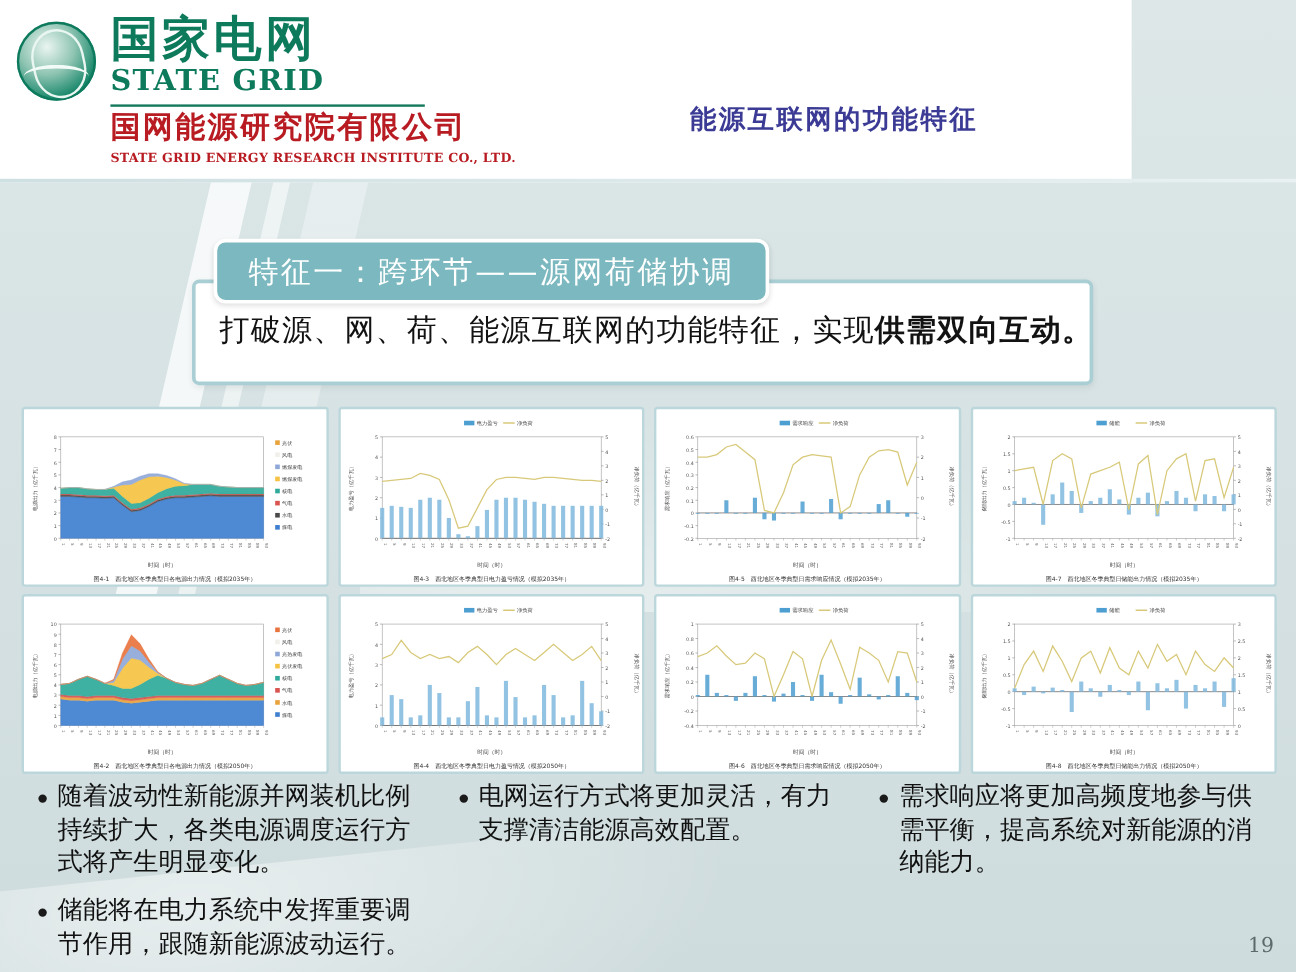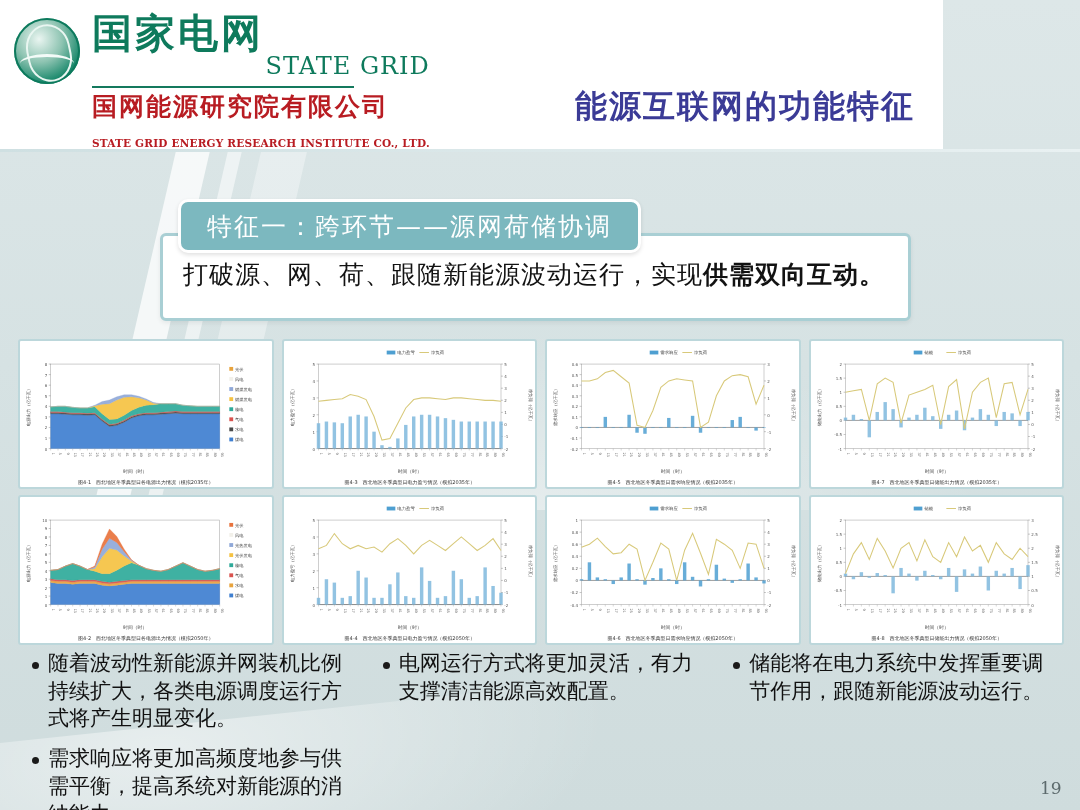--- a/index.html
+++ b/index.html
@@ -30,27 +30,27 @@
   .logo-globe{width:66px;height:66px;border-radius:50%;margin-top:6px;
     background:radial-gradient(circle at 38% 32%,#eaf5f1 0%,#8ec4b2 38%,#17876a 72%,#0c6e53 100%);
     position:relative;box-shadow:inset 0 0 0 2px #0d7a5d;}
   .logo-globe::before{content:"";position:absolute;left:13px;top:6px;width:40px;height:54px;
     border:2px solid #e9f6f1;border-radius:50%/42%;transform:rotate(-12deg);}
   .logo-globe::after{content:"";position:absolute;left:6px;top:36px;width:54px;height:16px;
     border-top:3px solid #f3fbf8;border-radius:50%;}
   .logo-txt{margin-left:12px;}
   .brand-cn{font-size:40px;font-weight:bold;color:#0e7a5c;letter-spacing:3px;line-height:1.05;
     font-family:"DejaVu Sans","Liberation Sans",sans-serif;}
-  .brand-en{font-size:24px;font-weight:normal;color:#0e7a5c;letter-spacing:1px;
-    font-family:"DejaVu Serif","Liberation Serif",serif;margin-top:-2px;text-align:right;}
+  .brand-en{font-size:24px;font-weight:bold;color:#0e7a5c;letter-spacing:1px;
+    font-family:"DejaVu Serif","Liberation Serif",serif;margin-top:-2px;}
   .brand-rule{height:2px;background:#14795d;margin:6px 0 5px 0;width:262px;}
-  .inst-cn{font-size:25px;font-weight:bold;color:#b81c22;letter-spacing:2px;line-height:1.1;}
+  .inst-cn{font-size:25px;font-weight:bold;color:#b81c22;letter-spacing:2px;line-height:1.1;font-family:Liberation Mono, monospace;}
   .inst-en{font-size:10.5px;font-weight:bold;color:#b81c22;letter-spacing:.2px;
-    font-family:"DejaVu Serif","Liberation Serif",serif;margin-top:16px;}
-  .page-title{position:absolute;left:575px;top:85px;font-size:32px;font-weight:bold;
+    font-family:"DejaVu Serif","Liberation Serif",serif;margin-top:4px;}
+  .page-title{position:absolute;left:575px;top:85px;font-size:22px;font-weight:bold;
     color:#3b3b96;letter-spacing:2px;}
 
   
   .feature-card{position:absolute;left:160px;top:233px;width:745px;height:82px;background:#fff;
     border:3px solid #a9cfd4;border-radius:6px;box-shadow:0 2px 5px rgba(0,0,0,.07);}
   .feature-text{position:absolute;left:20px;top:22px;font-size:25px;color:#121212;font-weight:bold;
     letter-spacing:1px;white-space:nowrap;}
   .feature-text .plain{font-weight:normal;}
   .feature-pill{position:absolute;left:178px;top:199px;height:48px;padding:0 26px;
     background:#7cb8bf;border:3px solid #fff;border-radius:10px;display:flex;align-items:center;
@@ -103,21 +103,21 @@
         <div class="brand-rule"></div>
         <div class="inst-cn">国网能源研究院有限公司</div>
         <div class="inst-en">STATE GRID ENERGY RESEARCH INSTITUTE CO., LTD.</div>
       </div>
     </div>
     <div class="page-title">能源互联网的功能特征</div>
   </div>
 
   <div class="feature-card">
     <div class="feature-text">
-      <span class="plain">打破源、网、荷、跟随新能源波动运行，实现</span><span>供需双向互动。</span>
+      <span class="plain">打破源、网、荷、能源互联网的功能特征，实现</span><span>供需双向互动。</span>
     </div>
   </div>
   <div class="feature-pill">
     <span>特征一：跨环节——源网荷储协调</span>
   </div>
 
   <div class="charts">
     <div class="chart-card">
         <div class="chart-inner" id="c0">
           <svg viewBox="0 0 258 152" class="cv">
@@ -1035,22 +1035,22 @@
     <div class="bullet">
       <div class="dot"></div>
       <div class="btxt">随着波动性新能源并网装机比例持续扩大，各类电源调度运行方式将产生明显变化。</div>
     </div>
     <div class="bullet">
       <div class="dot"></div>
       <div class="btxt">电网运行方式将更加灵活，有力支撑清洁能源高效配置。</div>
     </div>
     <div class="bullet">
       <div class="dot"></div>
-      <div class="btxt">储能将在电力系统中发挥重要调节作用，跟随新能源波动运行。</div>
+      <div class="btxt">需求响应将更加高频度地参与供需平衡，提高系统对新能源的消纳能力。</div>
     </div>
     <div class="bullet">
       <div class="dot"></div>
-      <div class="btxt">需求响应将更加高频度地参与供需平衡，提高系统对新能源的消纳能力。</div>
+      <div class="btxt">储能将在电力系统中发挥重要调节作用，跟随新能源波动运行。</div>
     </div>
   </div>
 
   <div class="pageno">19</div>
 </div>
 
 </body></html>

